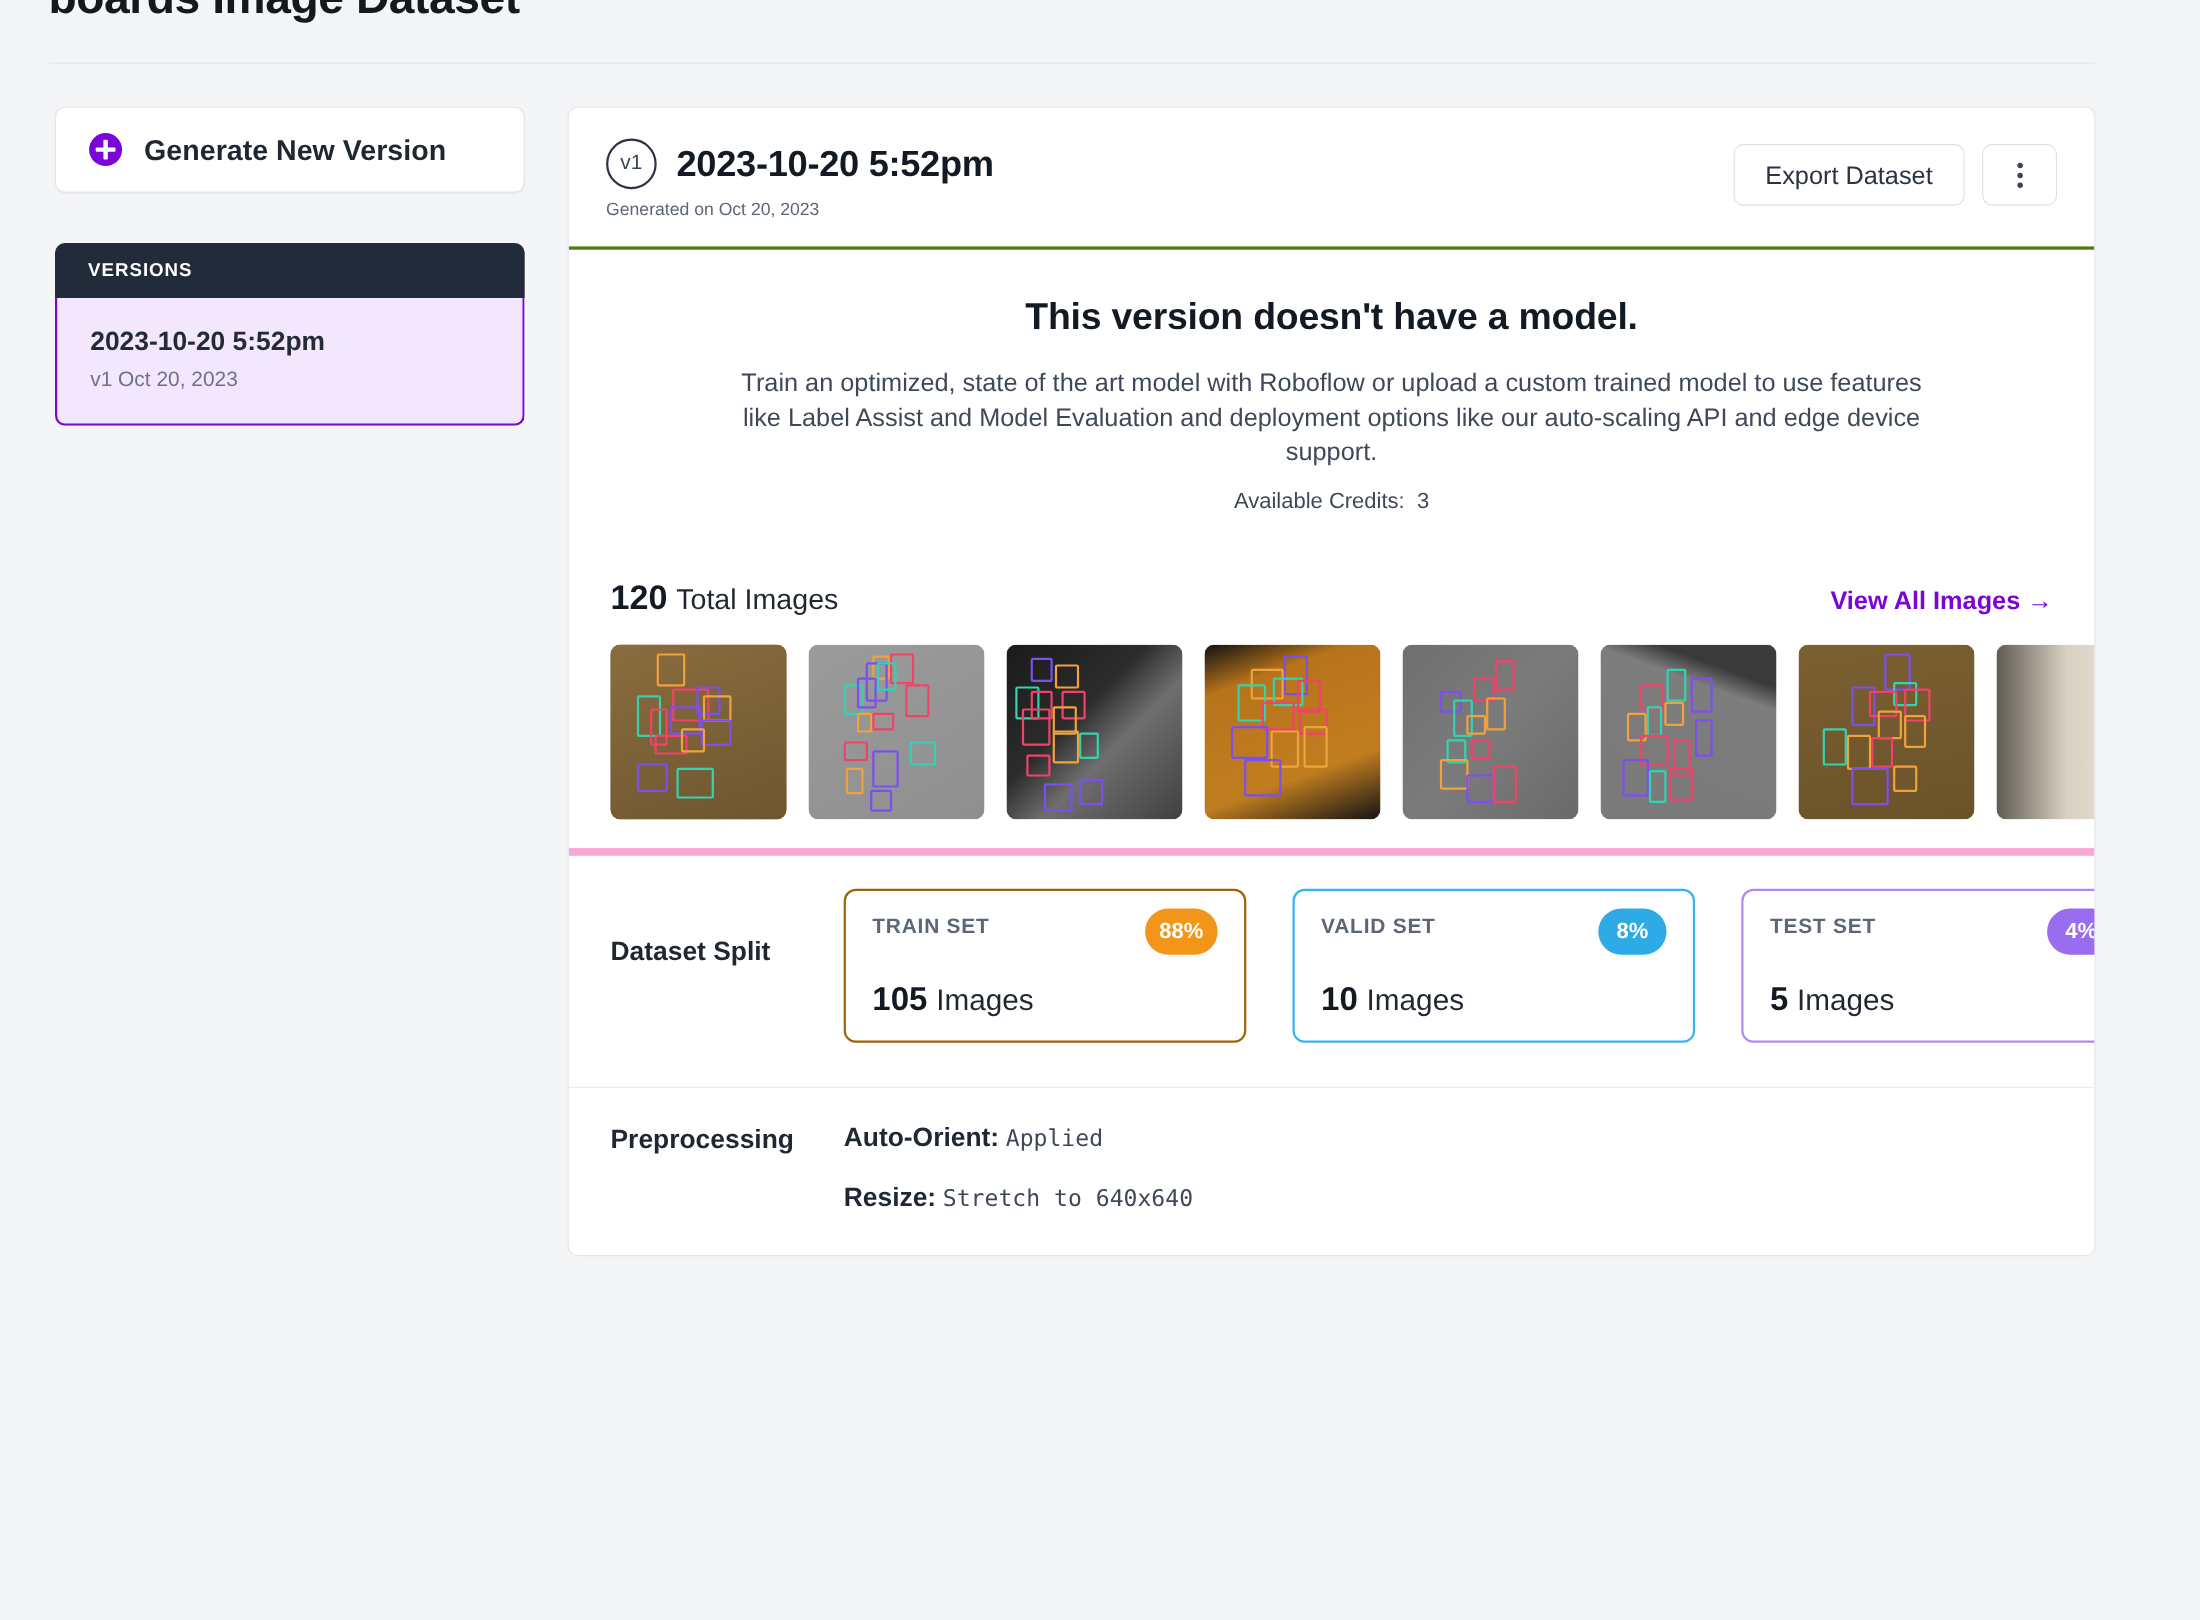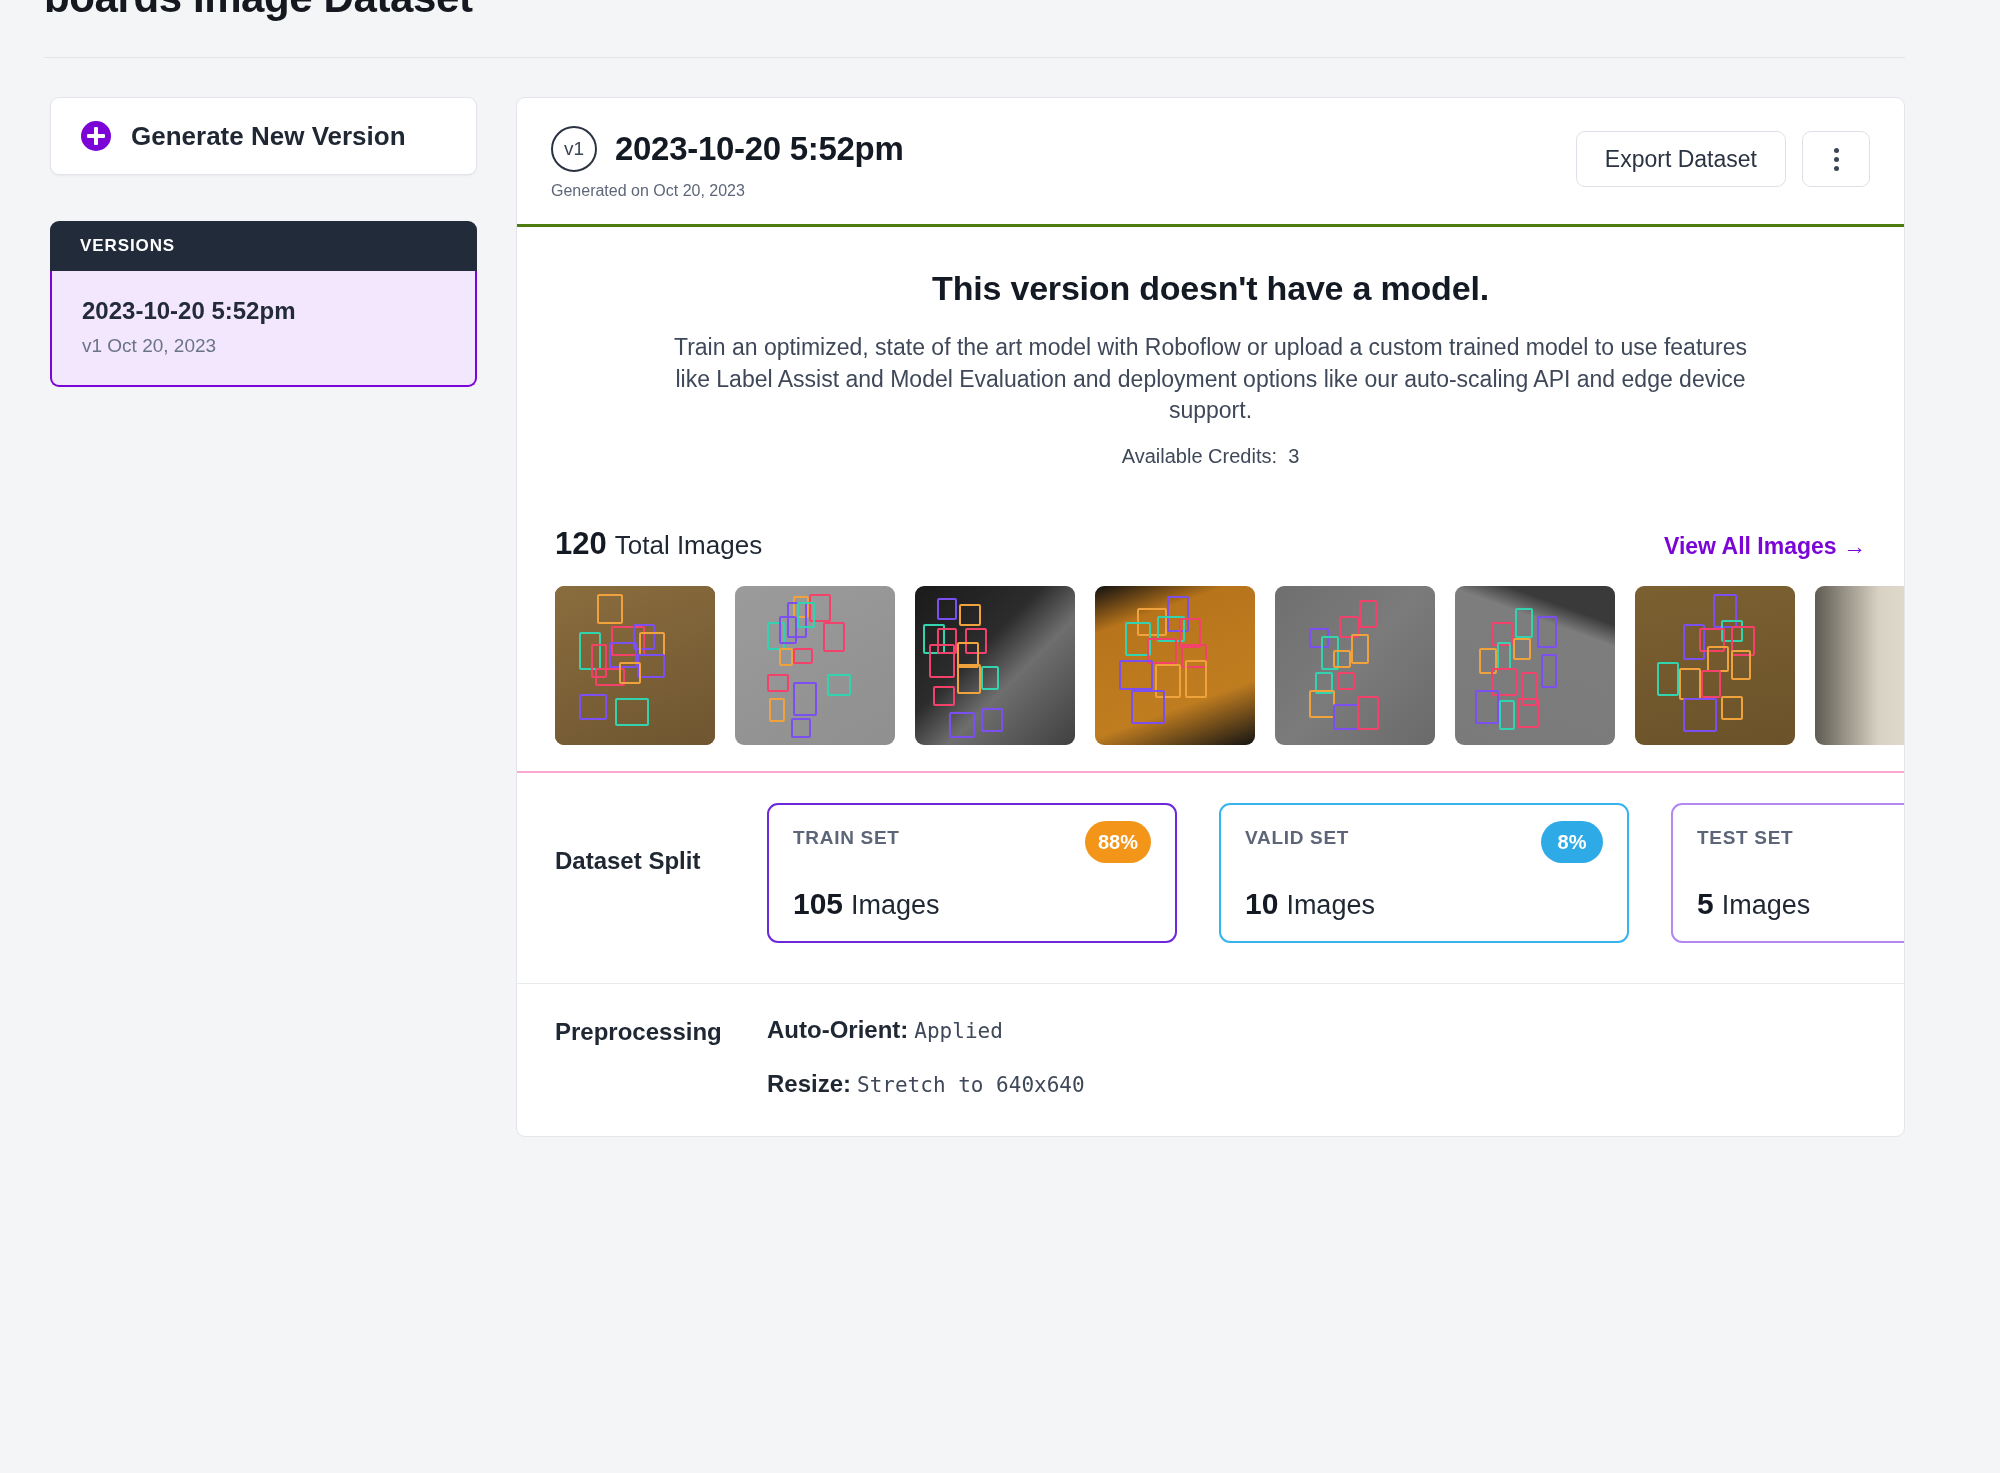--- a/index.html
+++ b/index.html
@@ -243,21 +243,21 @@
   }
   .credits {
     margin-top: 18px;
     font-size: 20px;
     color: #3f4859;
   }
 
   
   .images-sec {
     padding: 18px 0 26px 0;
-    border-bottom: 2px solid #f9a8d4;
+    border-bottom: 7px solid #f9a8d4;
   }
   .images-head {
     display: flex;
     align-items: baseline;
     justify-content: space-between;
     padding: 0 38px 0 38px;
   }
   .images-count { font-size: 31px; font-weight: 700; color: #141a24; }
   .images-count .lbl { font-size: 26px; font-weight: 400; color: #1f2733; margin-left: 8px; }
   .view-all {
@@ -299,24 +299,24 @@
   .sec-label {
     width: 212px;
     flex: 0 0 auto;
     font-size: 24px;
     font-weight: 600;
     color: #1f2733;
     padding-top: 44px;
   }
   .split-cards { display: flex; gap: 42px; flex: 1; }
   .split-card {
-    width: 410px;
+    width: 366px;
     height: 140px;
     border-radius: 11px;
-    border: 2px solid #6d28d9;
+    border: 2px solid #a16207;
     background: #ffffff;
     padding: 22px 24px;
     position: relative;
   }
   .split-card.valid { border-color: #37b3ef; }
   .split-card.test  { border-color: #b388f0; }
   .split-name {
     font-size: 19px;
     font-weight: 700;
     letter-spacing: .7px;

